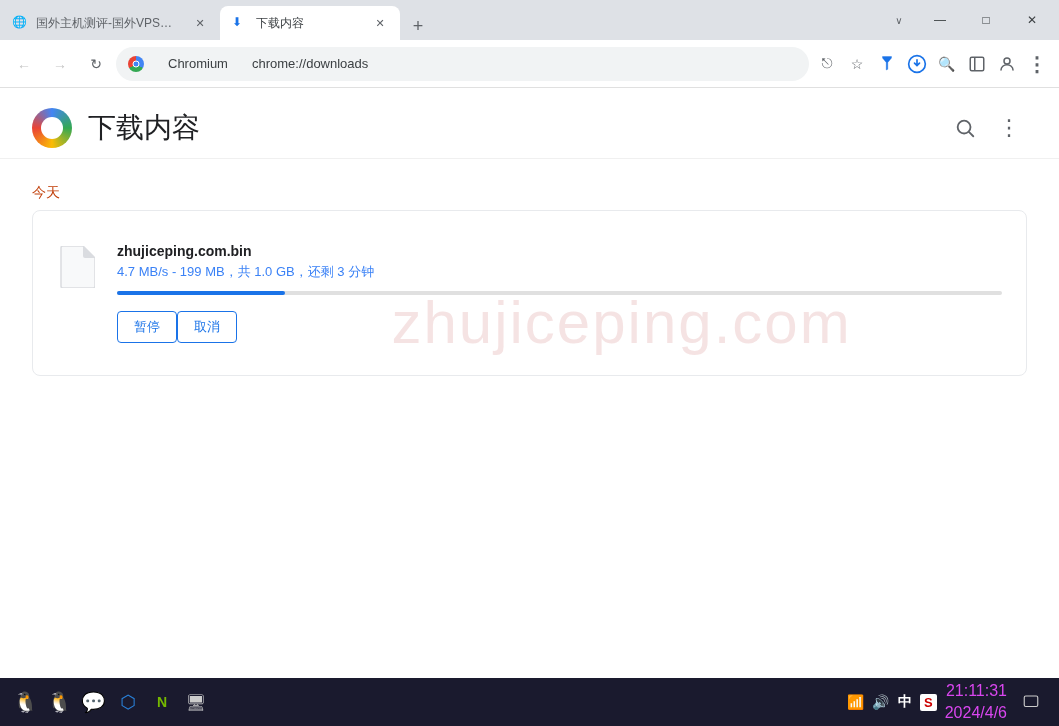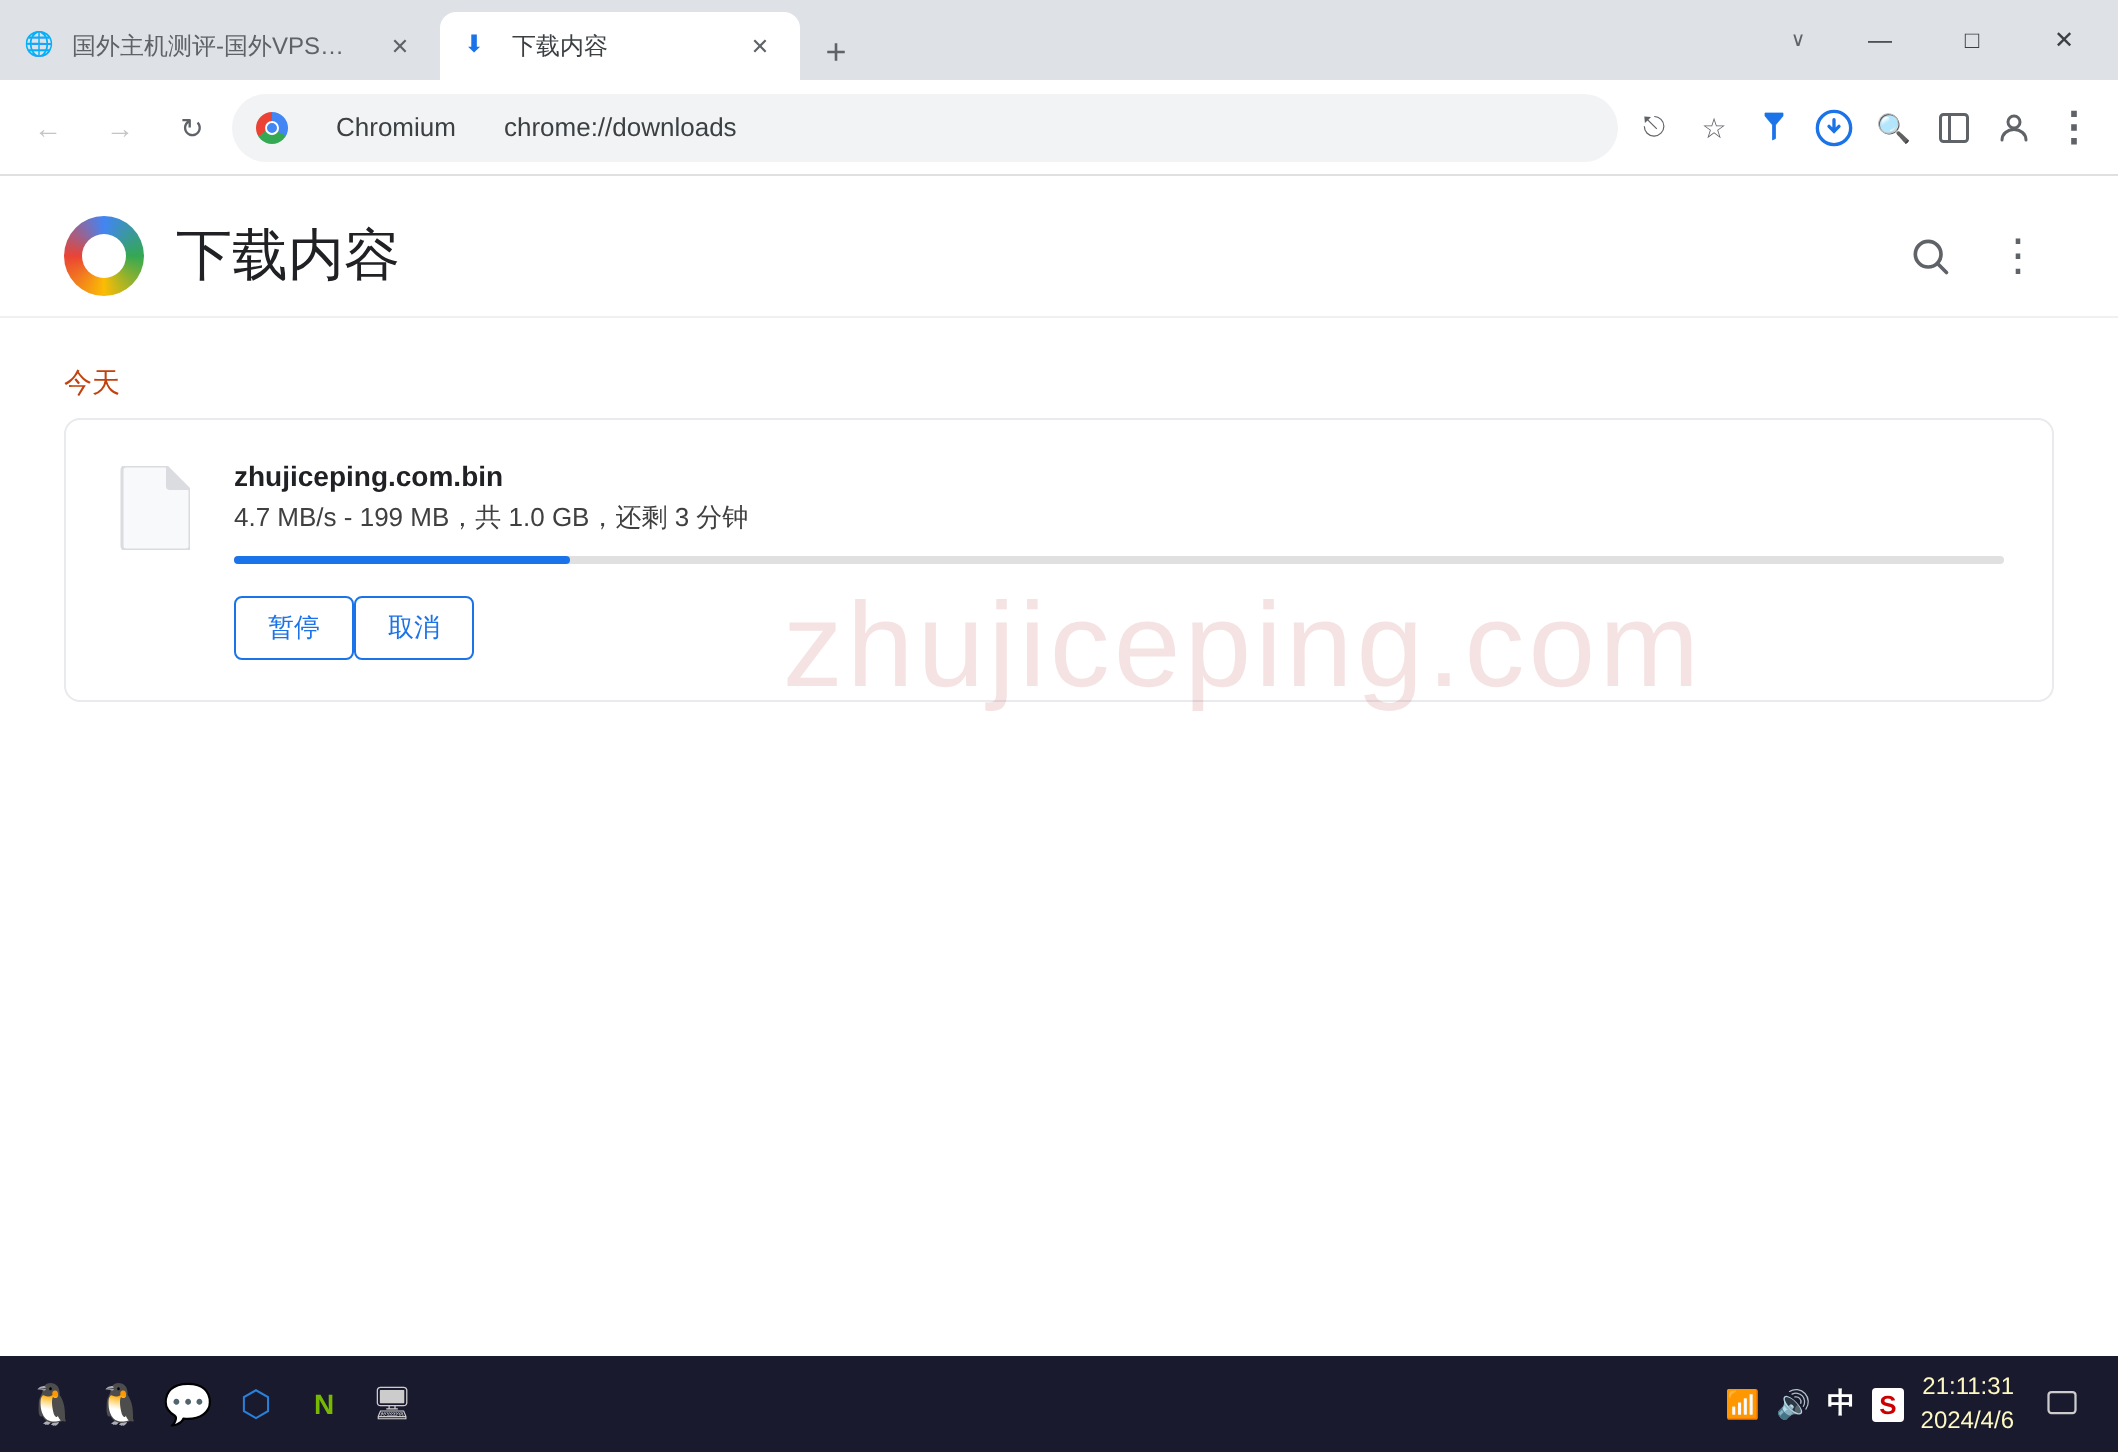--- a/index.html
+++ b/index.html
@@ -249,21 +249,21 @@
     
     .download-list {
       padding: 0 32px;
     }
     .download-item {
       display: flex;
       align-items: flex-start;
       background: #fff;
       border: 1px solid #e8eaed;
       border-radius: 8px;
-      padding: 20px 24px;
+      padding: 32px 24px;
       margin-bottom: 8px;
       gap: 20px;
     }
     .file-icon {
       width: 40px;
       height: 48px;
       flex-shrink: 0;
       display: flex;
       align-items: center;
       justify-content: center;
@@ -281,21 +281,21 @@
       color: #202124;
       margin-bottom: 4px;
     }
     .file-url {
       font-size: 12px;
       color: #5f6368;
       margin-bottom: 12px;
     }
     .download-status {
       font-size: 13px;
-      color: #404040;
+      color: #3b82f6;
       margin-bottom: 10px;
     }
     .progress-bar-wrap {
       width: 100%;
       height: 4px;
       background: #e0e0e0;
       border-radius: 2px;
       margin-bottom: 16px;
     }
     .progress-bar-fill {
@@ -347,22 +347,22 @@
       align-items: center;
       gap: 8px;
     }
     .taskbar-sys-icon {
       font-size: 14px;
       color: #ccc;
       cursor: pointer;
     }
     .taskbar-time {
       text-align: right;
-      color: #fef9c3;
-      font-size: 12px;
+      color: #d946ef;
+      font-size: 16px;
       line-height: 1.4;
     }
     .taskbar-notification {
       width: 32px;
       height: 28px;
       display: flex;
       align-items: center;
       justify-content: center;
       color: #ccc;
       font-size: 16px;

